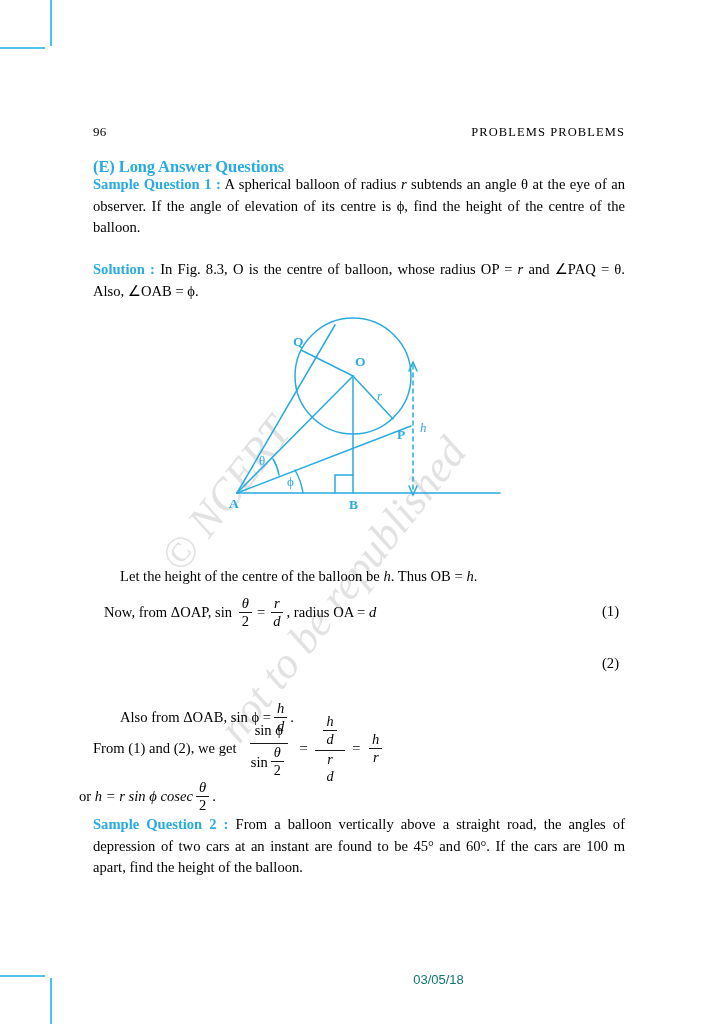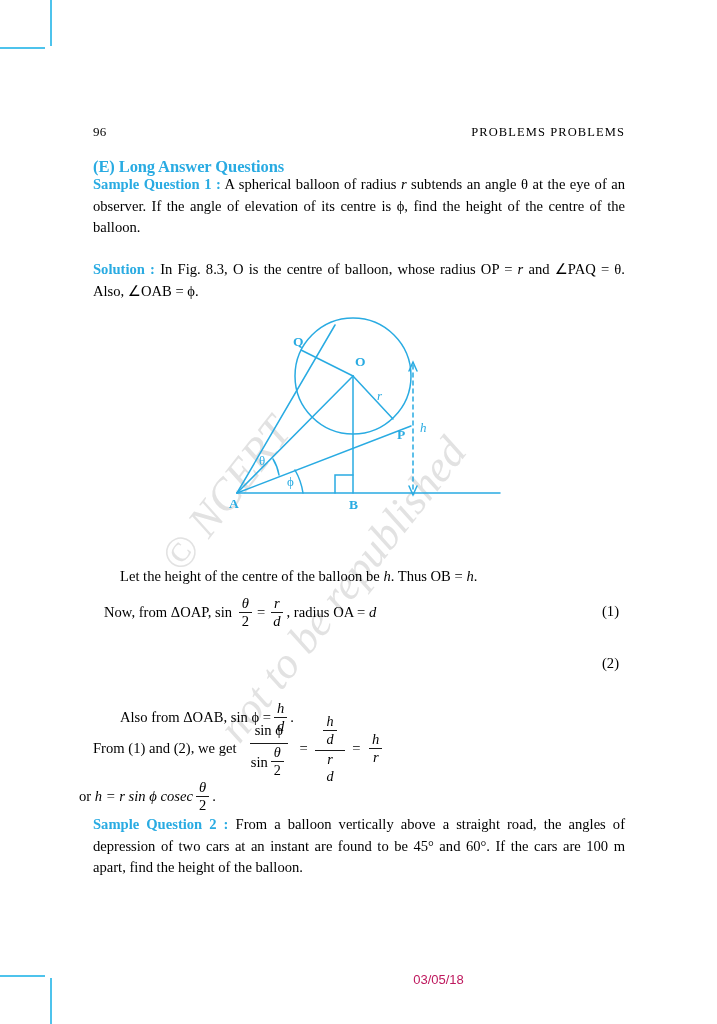--- a/index.html
+++ b/index.html
@@ -197,21 +197,21 @@
   .footer-date {
     position: absolute;
     left: 0;
     top: 972px;
     width: 717px;
     text-align: center;
     padding-left: 160px;
     box-sizing: border-box;
     font-family: "Liberation Sans", sans-serif;
     font-size: 13px;
-    color: #be185d;
+    color: #0f766e;
   }
   .nowrapx { white-space: nowrap; }
 </style>
 </head>
 <body>
 
 <div class="crop-mark crop-tl-v"></div>
 <div class="crop-mark crop-tl-h"></div>
 <div class="crop-mark crop-bl-h"></div>
 <div class="crop-mark crop-bl-v"></div>

